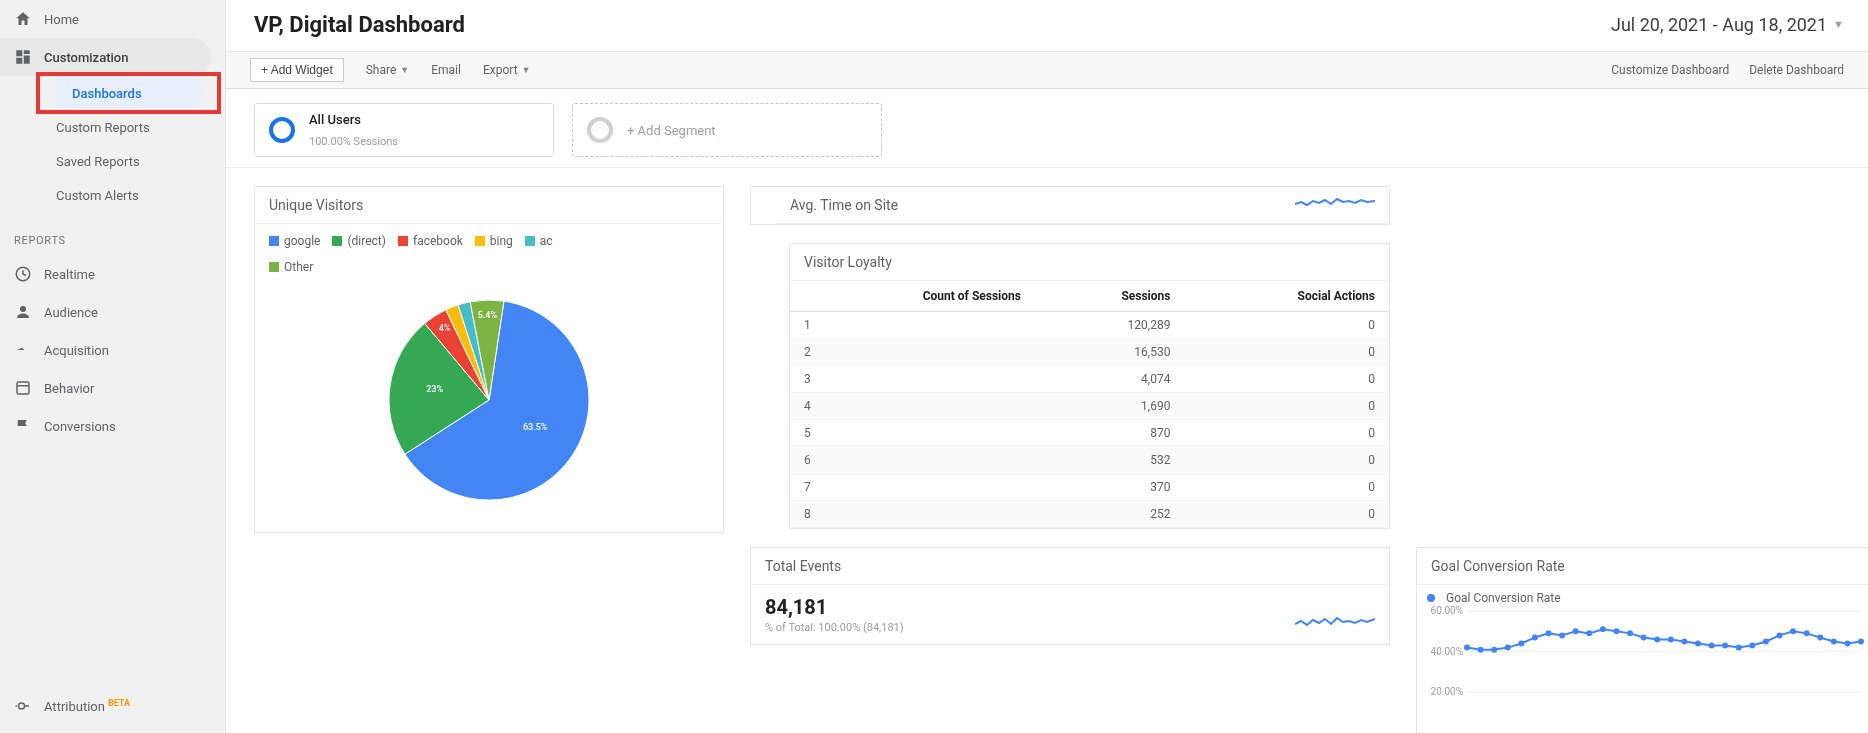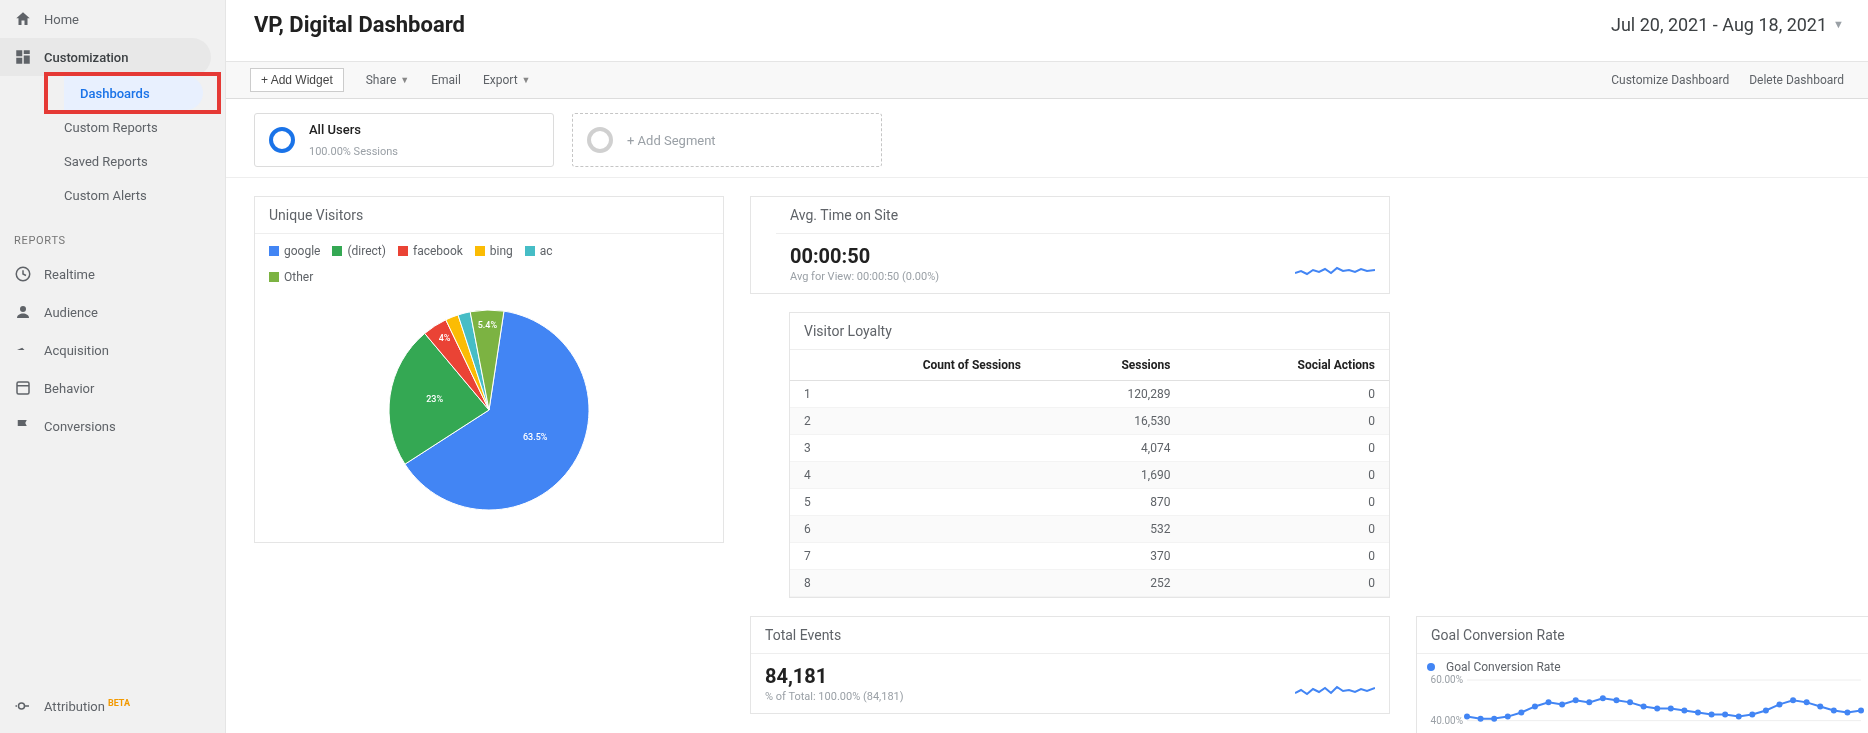--- a/index.html
+++ b/index.html
@@ -32,21 +32,21 @@
   }
   .nav-item .ico { width: 22px; display: flex; justify-content: center; }
   .nav-item .lbl { margin-left: 10px; }
   .nav-item.active {
     background: #e8e8e8;
     border-radius: 0 22px 22px 0;
     font-weight: 500;
     color: #3c4043;
     margin-right: 14px;
   }
-  .sub-nav { padding-left: 40px; margin-left: 8px; }
+  .sub-nav { padding-left: 40px; }
   .sub-item {
     display: flex;
     align-items: center;
     height: 34px;
     padding: 0 12px 0 16px;
     color: #5f6368;
     cursor: pointer;
     font-size: 13px;
   }
   .sub-item.selected {
@@ -74,21 +74,21 @@
   }
   .beta {
     color: #f29900; font-size: 9px; font-weight: 700; margin-left: 3px;
     vertical-align: super;
   }
   
   .main { flex: 1; display: flex; flex-direction: column; overflow: hidden; }
   .title-bar {
     background: #fff;
     border-bottom: 1px solid #e5e5e5;
-    padding: 12px 24px 24px 28px;
+    padding: 12px 24px 14px 28px;
     display: flex;
     align-items: center;
     justify-content: space-between;
     text-align: center;
   }
   .title-bar h1 { font-size: 22px; font-weight: 700; color: #212121; }
   .date-range {
     font-size: 18px; color: #3c4043; display: flex; align-items: center;
   }
   .date-range .caret { margin-left: 6px; color: #9aa0a6; font-size: 11px; }
@@ -351,24 +351,20 @@
             <path d="M 115 110 L 71.78255890159996 19.82099587539058 A 100 100 0 0 1 84.02256372509365 14.918990109306705 Z" fill="#fbbc04" stroke="#fff" stroke-width="1"></path>
             <path d="M 115 110 L 84.02256372509365 14.918990109306705 A 100 100 0 0 1 96.18364048279321 11.786230015749723 Z" fill="#46bdc6" stroke="#fff" stroke-width="1"></path>
             <path d="M 115 110 L 96.18364048279321 11.786230015749723 A 100 100 0 0 1 129.94381324735994 11.122892206395775 Z" fill="#7cb342" stroke="#fff" stroke-width="1"></path>
             <text x="113.38913135784284" y="28.01582407429032" text-anchor="middle" class="pie-slice-label">5.4%</text>
           </svg>
       </div>
     </div>
 
     <div class="card card-rel" style="grid-column:2;padding-left:25px;">
       <div class="card-title">Avg. Time on Site</div>
-      <div class="card-body">
-        <div class="metric-big">00:00:50</div>
-        <div class="metric-sub">Avg for View: 00:00:50 (0.00%)</div>
-      </div>
       <svg class="spark" width="80" height="24" viewBox="0 0 80 24">
         <polyline points="0,14 6,12 12,15 18,11 24,13 30,10 36,14 42,9 48,12 54,11 60,13 66,10 72,12 80,11" fill="none" stroke="#4285f4" stroke-width="2"></polyline>
       </svg>
     </div>
 
     <div class="card" style="grid-column:2;margin-left:39px;">
       <div class="card-title">Visitor Loyalty</div>
       <table>
         <thead>
             <tr>

